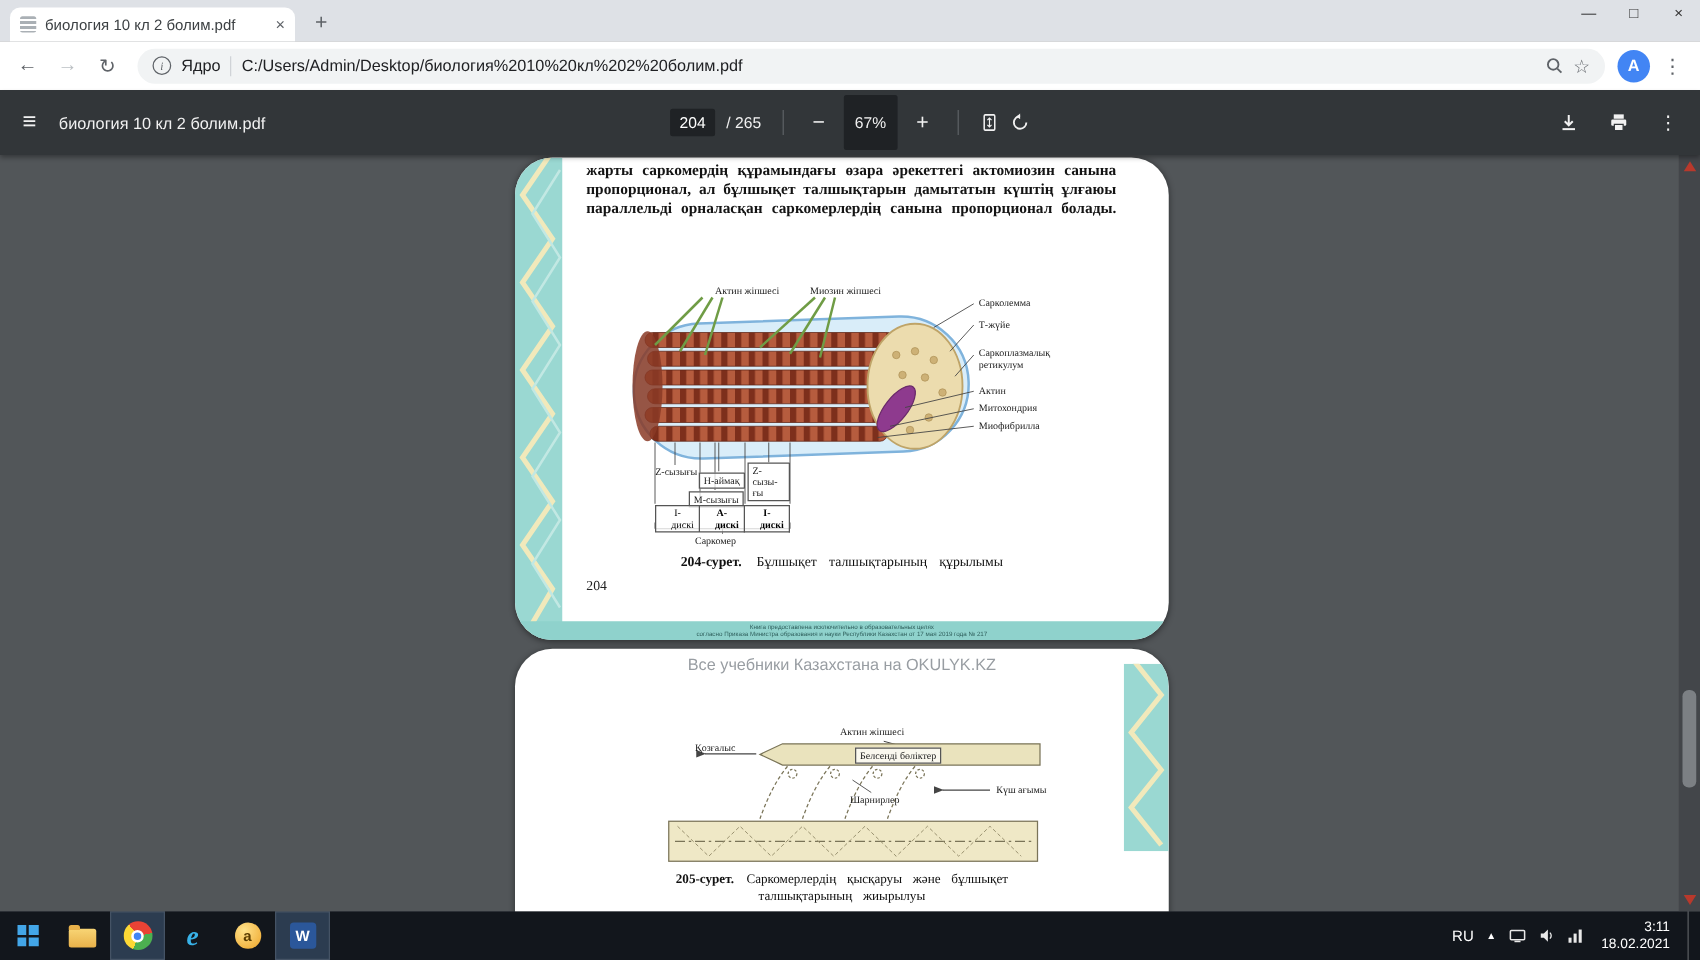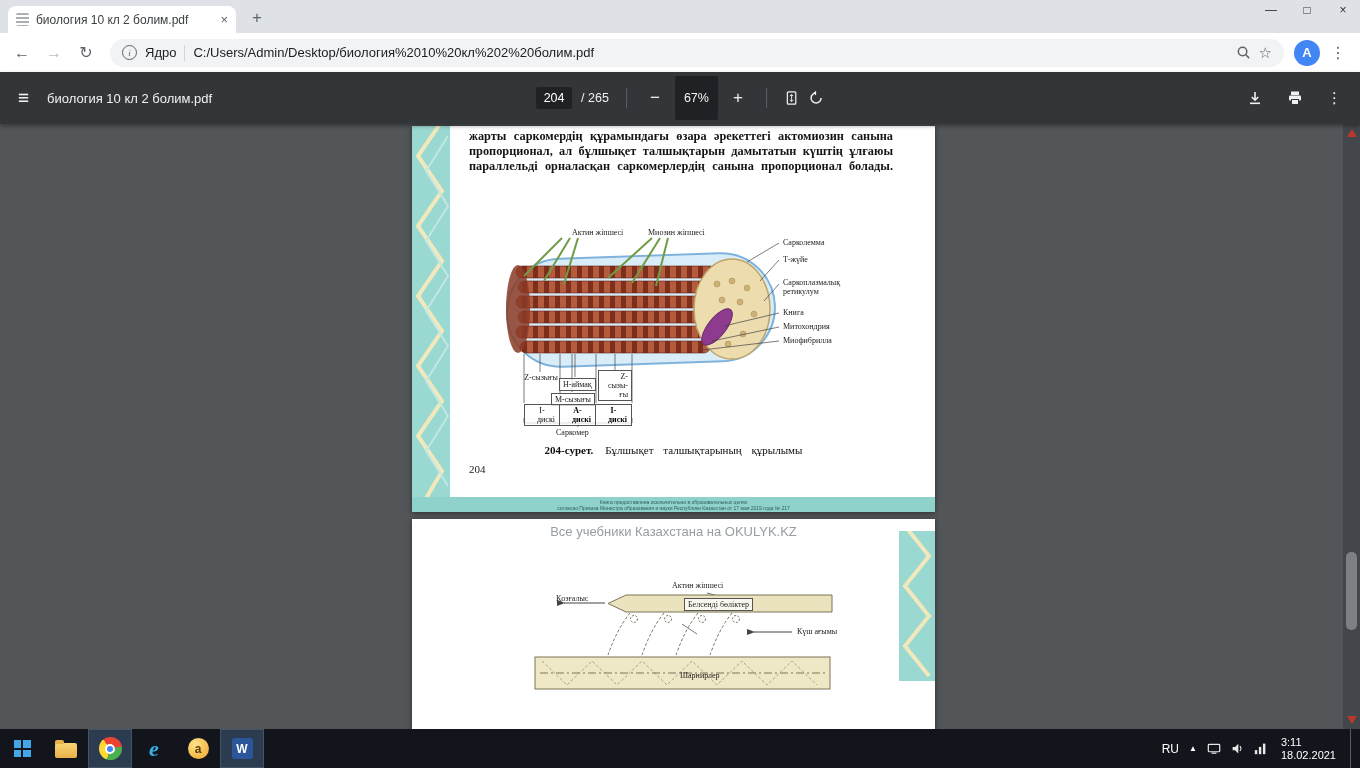--- a/index.html
+++ b/index.html
@@ -34,36 +34,36 @@
   .page-input { width:36px; height:22px; background:#1f2225; border:none; border-radius:2px; color:#fff; text-align:center; font-size:12.5px; }
   .page-total { font-size:12.5px; }
   .vdiv { width:1px; height:20px; background:#5c6064; margin:0 8px; }
   .zoom-btn { width:22px; text-align:center; font-size:17px; }
   .zoom-box { background:#1f2225; border-radius:2px; padding:15px 9px; font-size:12.5px; }
   .pdf-right { margin-left:auto; display:flex; align-items:center; gap:24px; }
   .kebab { font-size:15px; }
 
   
   .content { position:relative; height:605px; background:#525659; overflow:hidden; }
-  .page { position:absolute; left:50%; width:523px; margin-left:-268px; background:#fff; box-shadow:0 1px 5px rgba(0,0,0,.45); }
+  .page { position:absolute; left:50%; width:523px; margin-left:-268px; background:#fff; box-shadow:0 1px 5px rgba(0,0,0,.45);border-radius:30px; }
   .page1 { top:2px; height:386px; overflow:hidden; }
   .page2 { top:395px; height:330px; overflow:hidden; }
 
   .band-left { position:absolute; left:0; top:0; }
   .band-right { position:absolute; right:0; top:12px; }
 
   .body-text { position:absolute; left:57px; right:42px; top:3px; font-family:"Liberation Serif","DejaVu Serif",serif; font-weight:bold; font-size:12.3px; line-height:15px; color:#141414; text-align:justify; }
   .body-text p { text-align-last:justify; }
   .body-text p.indent { text-indent:16px; }
 
   .fig204 { position:absolute; left:0; right:0; top:100px; height:214px; font-family:"Liberation Serif","DejaVu Serif",serif; }
   .fig204 svg { position:absolute; left:0; top:0; }
   .flabel { position:absolute; font-size:8px; color:#1a1a1a; white-space:nowrap; line-height:9px; }
   .flabel.wrap { white-space:normal; }
-  .fbox { border:0.8px solid #555; padding:1px 3px; background:rgba(255,255,255,.75); text-align:right; }
+  .fbox { border:0.8px solid #555; padding:1px 3px; background:rgba(255,255,255,.75); text-align:left; }
   .diskrow { position:absolute; left:112px; top:178px; display:flex; }
   .diskrow span { border:0.8px solid #555; padding:1px 12px; width:36px; text-align:center; font-size:8px; background:rgba(255,255,255,.75); }
   .diskrow span + span { border-left:none;font-weight:bold; }
 
   .caption { position:absolute; top:318px; left:0; right:0; text-align:center; font-family:"Liberation Serif","DejaVu Serif",serif; font-size:11px; color:#111; }
   .caption b { margin-right:12px; }
   .caption span { word-spacing:7px; }
   .pagenum { position:absolute; left:57px; top:337px; font-family:"Liberation Serif",serif; font-size:11px; color:#222; }
   .footer-band { position:absolute; bottom:0; left:0; right:0; height:15px; background:#8fd2cc; text-align:center; color:#2f5f5c; font-size:5px; line-height:6px; padding-top:2px; }
 
@@ -89,21 +89,21 @@
   .folder { width:22px; height:15px; background:linear-gradient(#f8d575,#e8b14a); border-radius:2px; position:relative; margin-top:4px; }
   .folder::before { content:""; position:absolute; top:-3px; left:0; width:9px; height:4px; background:#e8b14a; border-radius:2px 2px 0 0; }
   .chrome-ico { width:23px; height:23px; border-radius:50%; background:conic-gradient(from -40deg,#ea4335 0 120deg,#4caf50 120deg 240deg,#fdd835 240deg 360deg); display:flex; align-items:center; justify-content:center; }
   .chrome-center { width:10px; height:10px; border-radius:50%; background:#4285f4; border:2.5px solid #fff; }
   .ie-ico { font-family:"Liberation Serif",serif; font-style:italic; font-weight:bold; font-size:22px; color:#38b2e8; line-height:22px; }
   .atube-ico { width:21px; height:21px; border-radius:50%; background:radial-gradient(circle at 35% 30%,#ffe28a,#eda429); color:#5a3c00; font-weight:bold; font-size:12px; display:flex; align-items:center; justify-content:center; }
   .word-ico { width:21px; height:21px; border-radius:3px; background:#2b579a; color:#fff; font-weight:bold; font-size:12px; display:flex; align-items:center; justify-content:center; }
   .tray { margin-left:auto; display:flex; align-items:center; gap:10px; padding-right:4px; font-size:11px; }
   .tray-lang { font-size:12px; }
   .tray-up { font-size:8px; }
-  .clock { text-align:left; line-height:13px; margin:0 4px; }
+  .clock { text-align:right; line-height:13px; margin:0 4px; }
   .show-desktop { width:6px; height:39px; border-left:1px solid rgba(255,255,255,.3); }
 </style>
 </head>
 <body>
 
 <div class="screen">
 
   <div class="tabstrip">
     <div class="tab">
       <span class="favicon"></span>
@@ -244,21 +244,21 @@
             <line x1="220" y1="128" x2="220" y2="177"></line>
             <path d="M112,192 L112,197 L220,197 L220,192"></path>
             <line x1="166" y1="197" x2="166" y2="201"></line>
           </g>
         </svg>
         <span class="flabel" style="left:160px; top:2px;">Актин жіпшесі</span>
         <span class="flabel" style="left:236px; top:2px;">Миозин жіпшесі</span>
         <span class="flabel" style="left:371px; top:12px;">Сарколемма</span>
         <span class="flabel" style="left:371px; top:29px;">Т-жүйе</span>
         <span class="flabel wrap" style="left:371px; top:52px; width:78px;">Саркоплазмалық ретикулум</span>
-        <span class="flabel" style="left:371px; top:82px;">Книга</span>
+        <span class="flabel" style="left:371px; top:82px;">Актин</span>
         <span class="flabel" style="left:371px; top:96px;">Митохондрия</span>
         <span class="flabel" style="left:371px; top:110px;">Миофибрилла</span>
         <span class="flabel" style="left:106px; top:147px; width:46px; text-align:center;">Z-сызығы</span>
         <span class="flabel fbox" style="left:147px; top:152px;">Н-аймақ</span>
         <span class="flabel fbox wrap" style="left:186px; top:144px; width:34px;">Z-сызы-ғы</span>
         <span class="flabel fbox" style="left:139px; top:167px;">М-сызығы</span>
         <div class="diskrow">
           <span>І-дискі</span>
           <span>А-дискі</span>
           <span>І-дискі</span>
@@ -305,24 +305,28 @@
           </g>
           <line x1="285" y1="57" x2="270" y2="47" stroke="#444" stroke-width="0.7"></line>
           <line x1="380" y1="55" x2="342" y2="55" stroke="#444" stroke-width="1" marker-end="url(#arrL)"></line>
           <rect x="123" y="80" width="295" height="32" fill="#efe8c6" stroke="#7a7458"></rect>
           <line x1="128" y1="96" x2="413" y2="96" stroke="#7a7458" stroke-dasharray="8,3,2,3"></line>
           <polyline points="130,84 155,108 180,84 205,108 230,84 255,108 280,84 305,108 330,84 355,108 380,84 405,108" fill="none" stroke="#9a9270" stroke-width="0.8" stroke-dasharray="3,2"></polyline>
         </svg>
         <span class="flabel" style="left:260px; top:4px;">Актин жіпшесі</span>
         <span class="flabel" style="left:144px; top:17px;">Қозғалыс</span>
         <span class="flabel fbox" style="left:272px; top:21px;">Белсенді бөліктер</span>
-        <span class="flabel" style="left:268px; top:58px;margin-top:36px;">Шарнирлер</span>
+        <span class="flabel" style="left:268px; top:58px;">Шарнирлер</span>
         <span class="flabel" style="left:385px; top:50px;">Күш ағымы</span>
       </div>
 
+      <div class="caption2">
+        <div><b>205-сурет.</b><span>Саркомерлердің қысқаруы және бұлшықет</span></div>
+        <div>талшықтарының жиырылуы</div>
+      </div>
     </div>
 
     <div class="scrollbar">
       <div class="sb-up"></div>
       <div class="sb-thumb"></div>
       <div class="sb-down"></div>
     </div>
   </div>
 
   <div class="taskbar">

